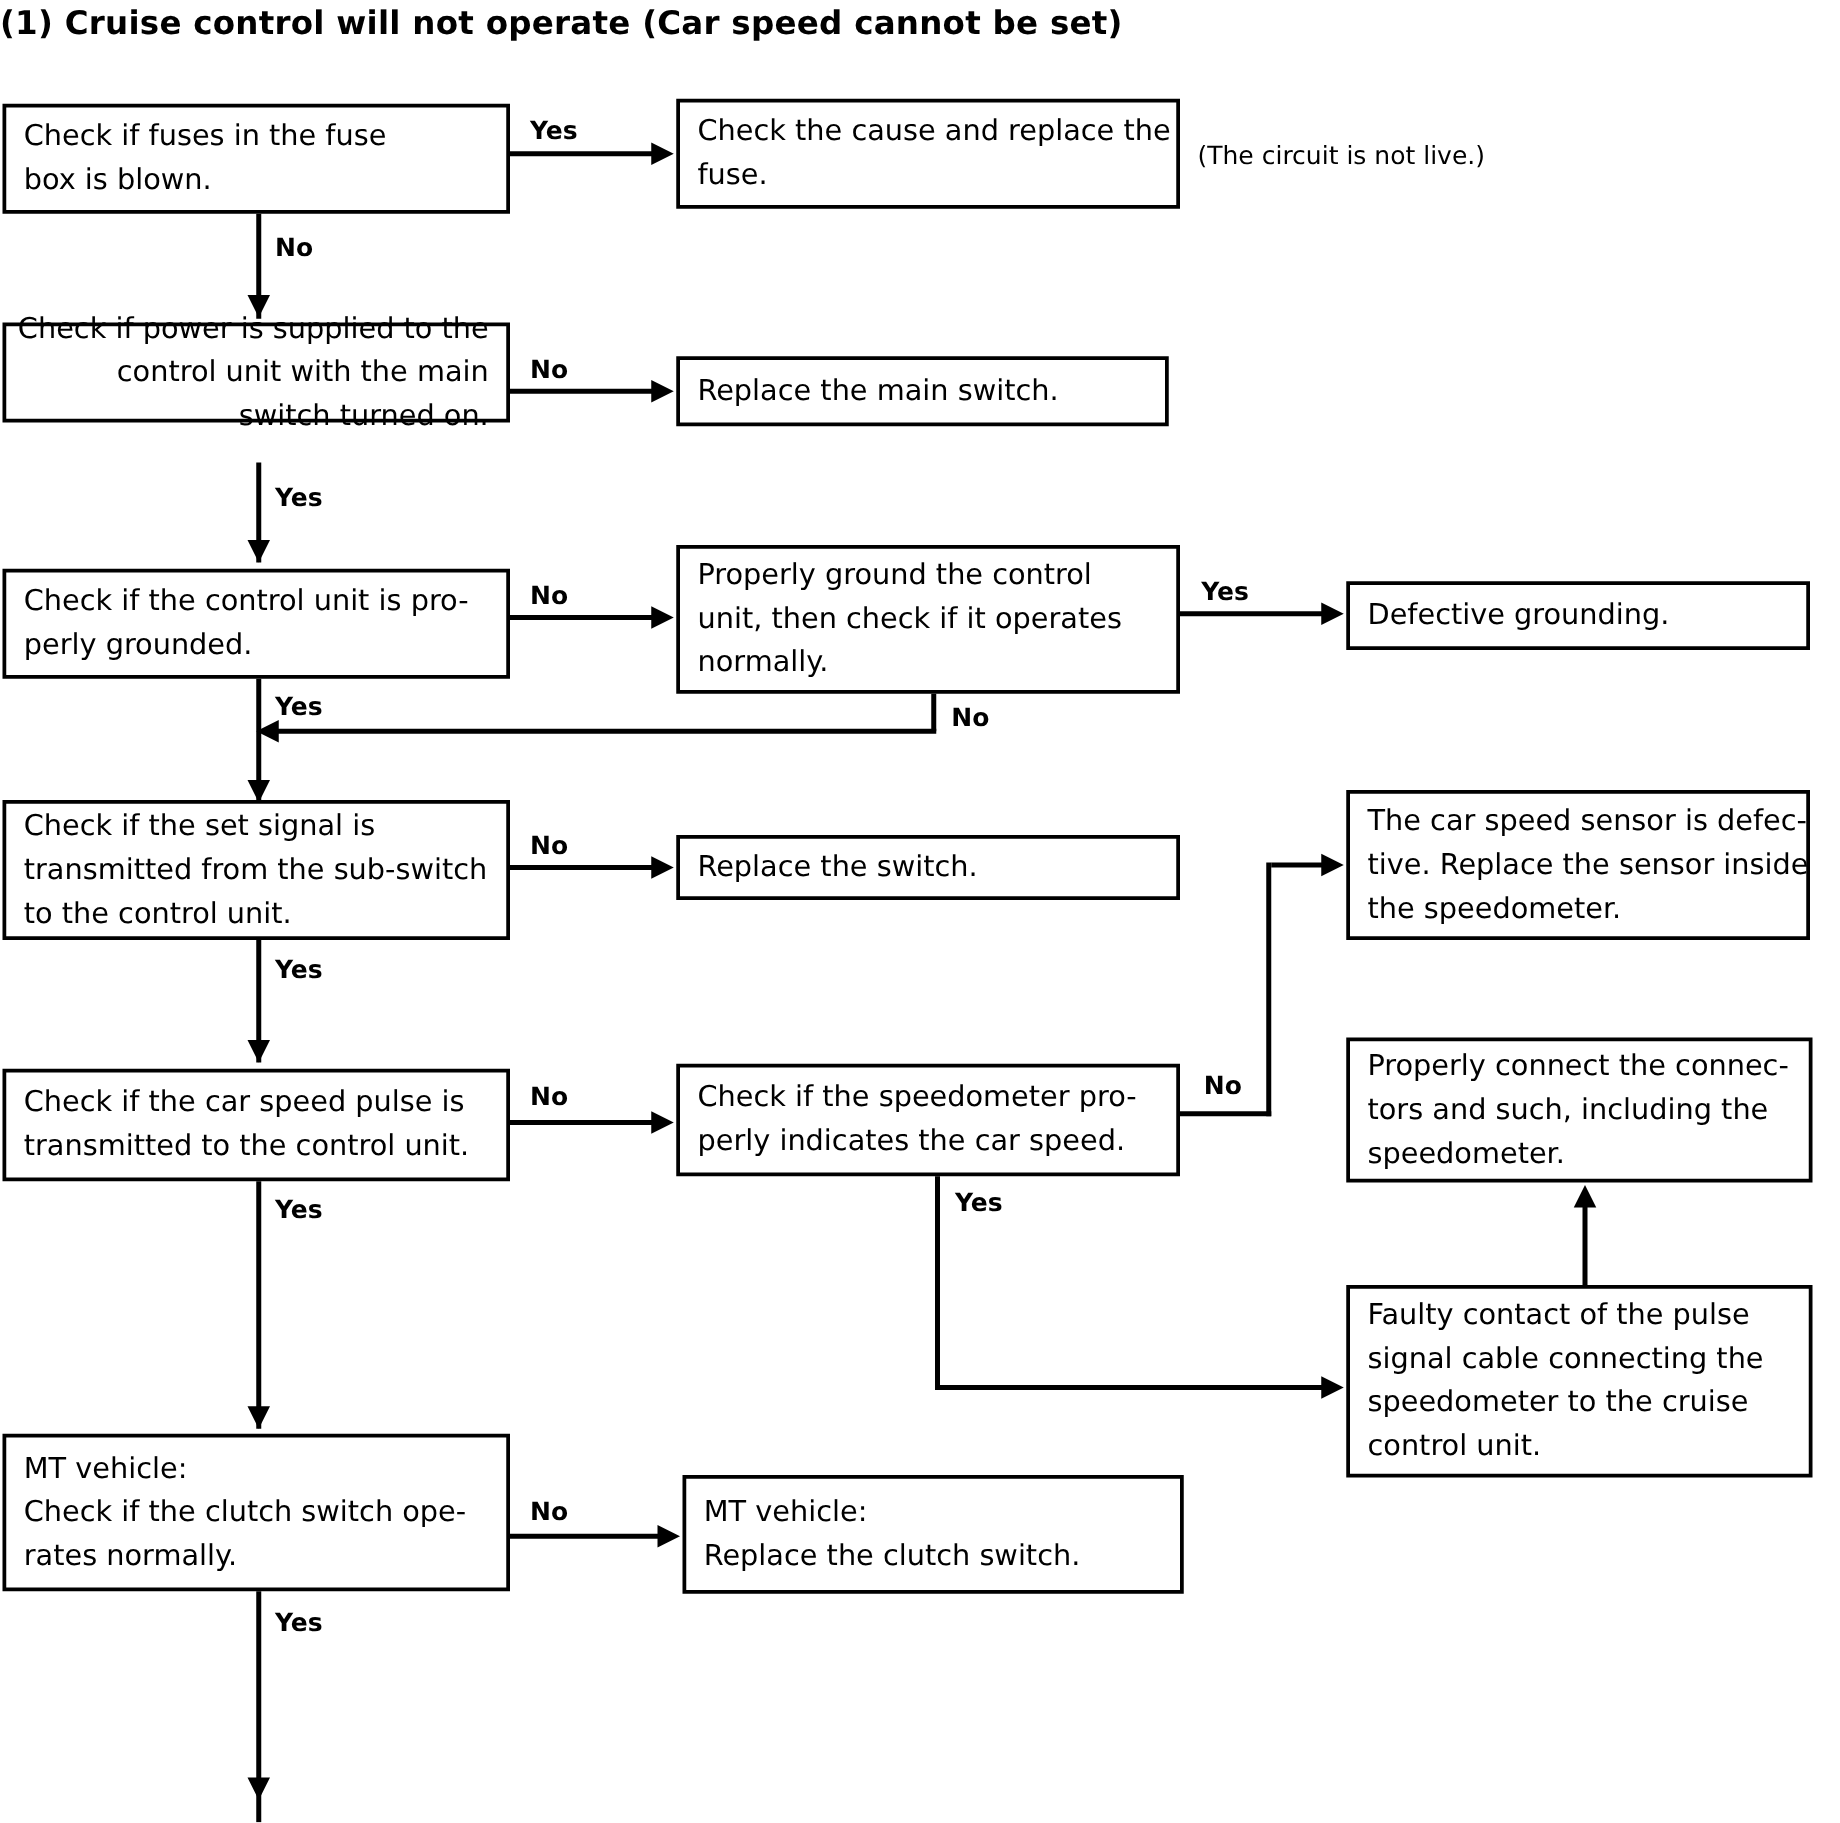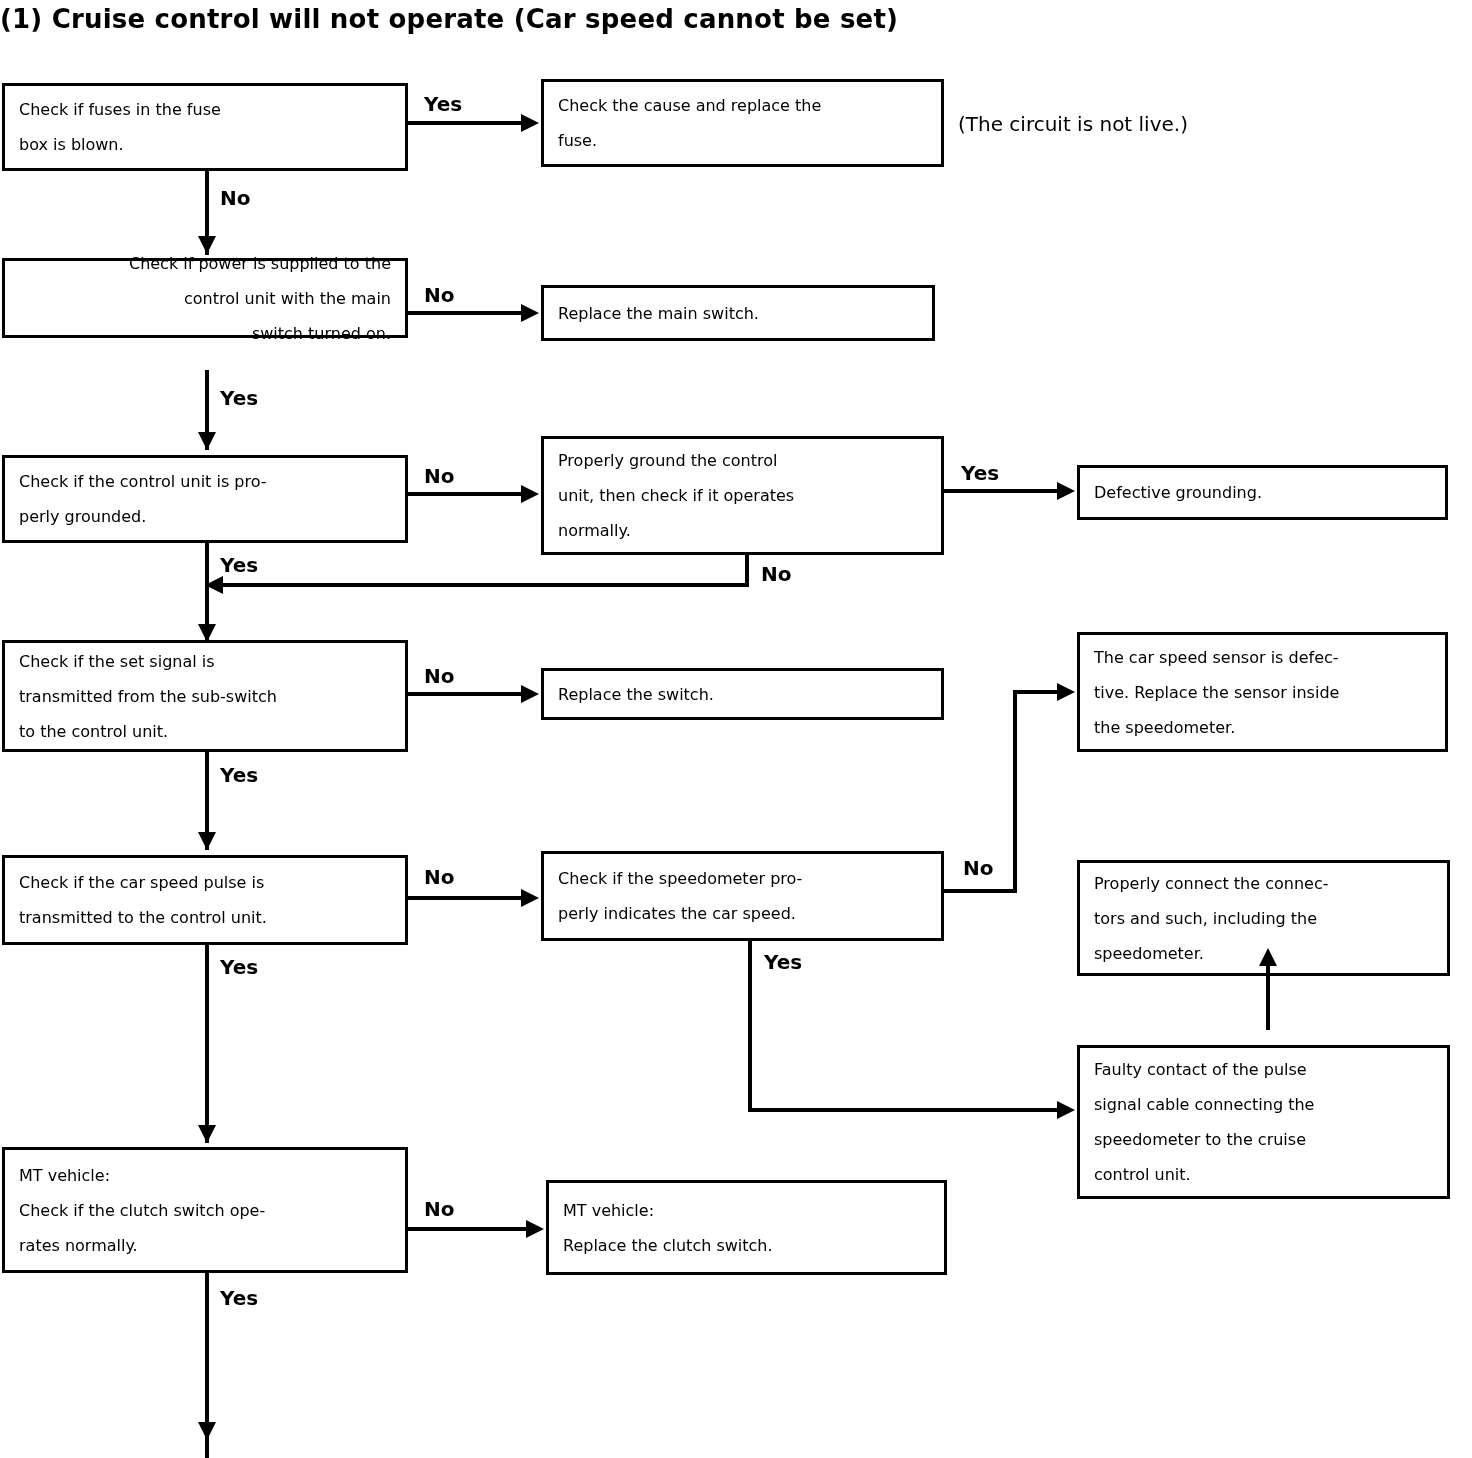--- a/index.html
+++ b/index.html
@@ -35,21 +35,21 @@
     position: absolute;
     box-sizing: border-box;
     border: 3px solid #000;
     background: #fff;
     display: flex;
     flex-direction: column;
     justify-content: center;
     padding: 4px 14px;
   }
   .box .line {
-    font-size: 16px;
+    font-size: 23px;
     line-height: 35px;
     font-weight: 400;
     white-space: nowrap;
   }
   .lbl {
     position: absolute;
     font-size: 20px;
     font-weight: 700;
     white-space: nowrap;
   }
@@ -197,21 +197,21 @@
   <div class="box" style="left:2px; top:855px; width:406px; height:90px;">
     <div class="line">Check if the car speed pulse is</div>
     <div class="line">transmitted to the control unit.</div>
   </div>
 
   <div class="box" style="left:541px; top:851px; width:403px; height:90px;">
     <div class="line">Check if the speedometer pro-</div>
     <div class="line">perly indicates the car speed.</div>
   </div>
 
-  <div class="box" style="left:1077px; top:830px; width:373px; height:116px;margin-top:30px;">
+  <div class="box" style="left:1077px; top:830px; width:373px; height:116px;">
     <div class="line">Properly connect the connec-</div>
     <div class="line">tors and such, including the</div>
     <div class="line">speedometer.</div>
   </div>
 
   <div class="hline" style="left:408px; top:896px; width:115px;"></div>
   <div class="arr-r" style="left:521px; top:889px;"></div>
   <div class="lbl" style="left:424px; top:865px;">No</div>
 
   <div class="hline" style="left:944px; top:889px; width:73px;"></div>
@@ -222,21 +222,21 @@
 
   <div class="vline" style="left:748px; top:941px; height:171px;"></div>
   <div class="hline" style="left:748px; top:1108px; width:311px;"></div>
   <div class="arr-r" style="left:1057px; top:1101px;"></div>
   <div class="lbl" style="left:764px; top:950px;">Yes</div>
 
   <div class="vline" style="left:205px; top:945px; height:198px;"></div>
   <div class="arr-d" style="left:198px; top:1125px;"></div>
   <div class="lbl" style="left:220px; top:955px;">Yes</div>
 
-  <div class="box" style="left:1077px; top:1028px; width:373px; height:154px;margin-top:17px;">
+  <div class="box" style="left:1077px; top:1028px; width:373px; height:154px;">
     <div class="line">Faulty contact of the pulse</div>
     <div class="line">signal cable connecting the</div>
     <div class="line">speedometer to the cruise</div>
     <div class="line">control unit.</div>
   </div>
 
   <div class="vline" style="left:1266px; top:962px; height:68px;"></div>
   <div class="arr-u" style="left:1259px; top:948px;"></div>
 
   <div class="box" style="left:2px; top:1147px; width:406px; height:126px;">

